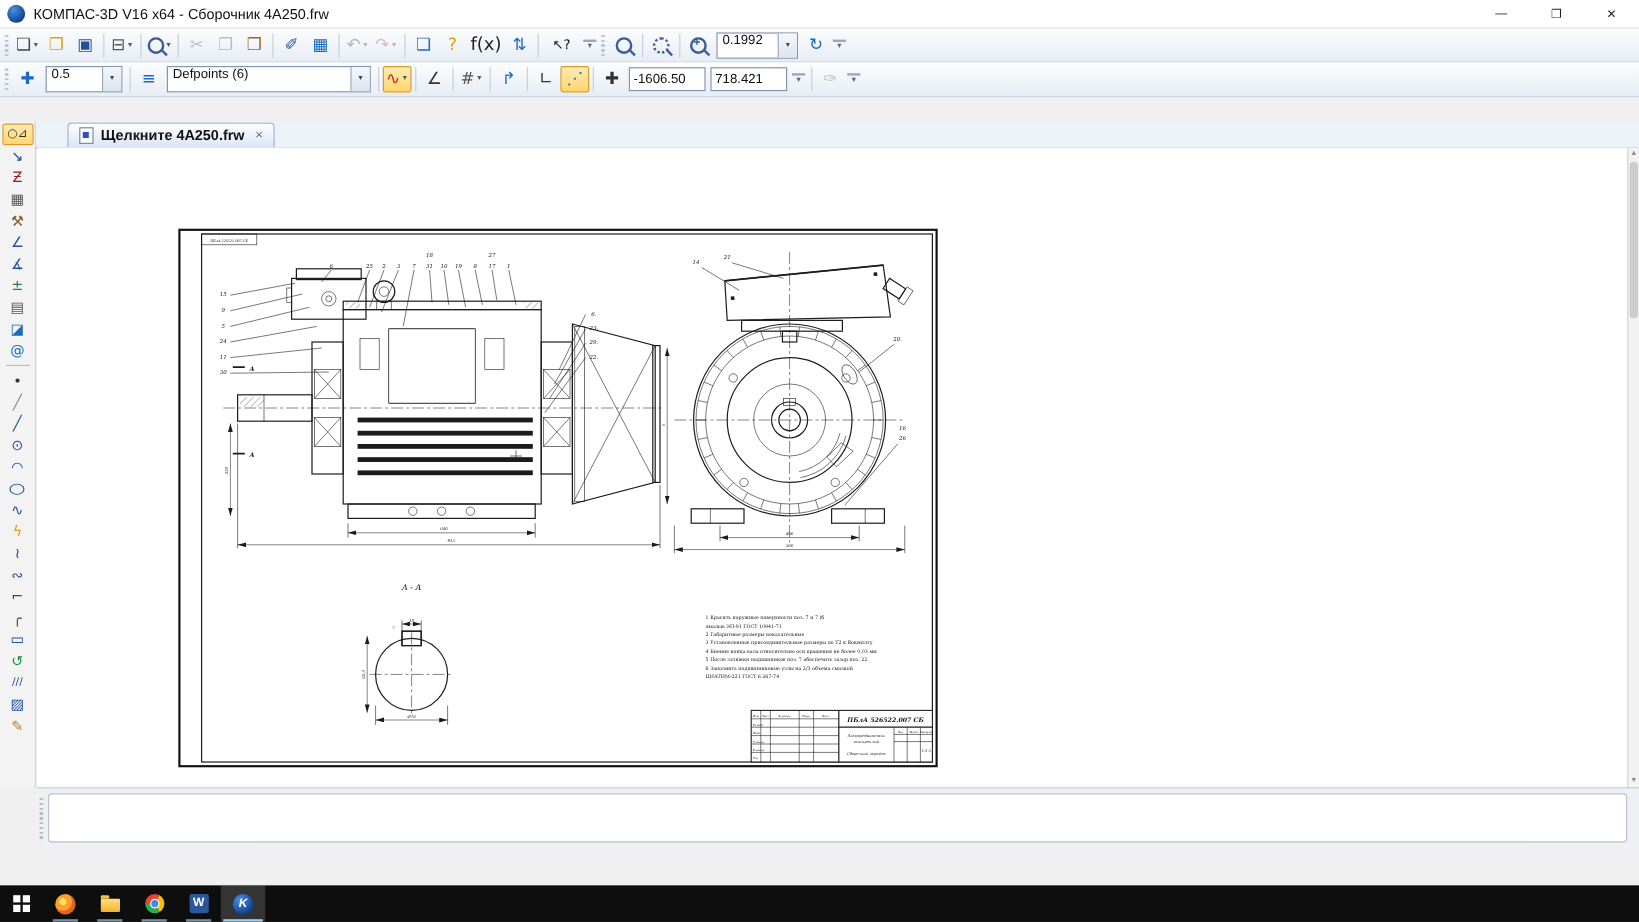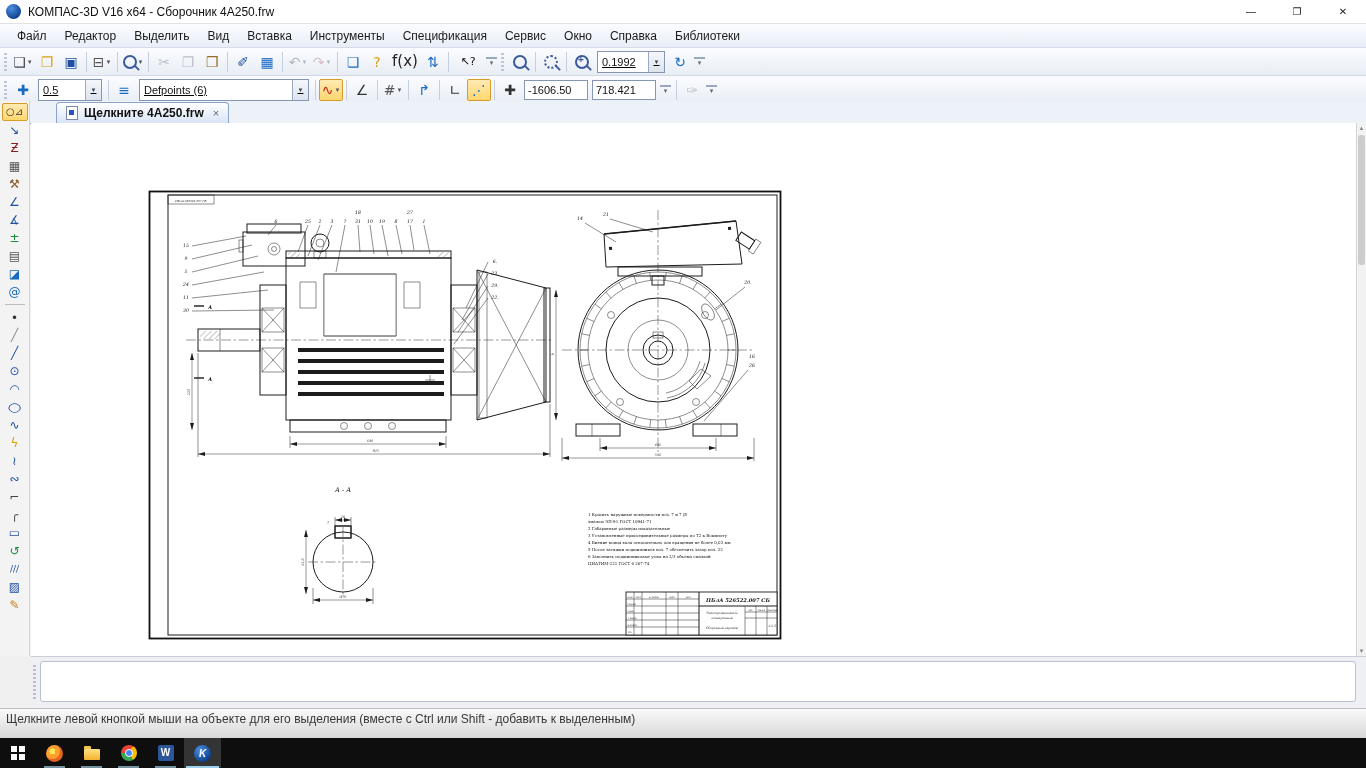--- a/index.html
+++ b/index.html
@@ -29,21 +29,21 @@
   .tbtn.hl{background:linear-gradient(#ffeab2,#ffd76e);border:1px solid #d89c28;border-radius:2px;}
   .tbtn.dis{opacity:.4;}
   .tbtn .g{font-size:14px;line-height:1;font-family:"DejaVu Sans","DejaVu Sans Mono",sans-serif;}
   .tbtn .dd{font-size:6px;color:#556;margin-left:1px;}
   .tsep{width:1px;height:20px;background:#c6cfdd;margin:0 3px;flex:0 0 auto;}
   .ovf{width:11px;font-size:7px;color:#667;text-align:center;border-top:2px solid #9aa8be;margin:0 2px;line-height:8px;}
   .mag{width:10px;height:10px;border:2px solid #3a5a9c;border-radius:50%;position:relative;display:inline-block;}
   .mag::after{content:"";position:absolute;width:6px;height:2px;background:#3a5a9c;right:-5px;bottom:-2px;transform:rotate(45deg);}
   .mag.plus::before{content:"+";position:absolute;left:1px;top:-3px;font-size:10px;font-weight:bold;color:#3a5a9c;}
   .mag.dash{border-style:dotted;}
-  .combo{height:20px;background:#fff;border:1px solid #8496b2;display:flex;align-items:center;margin:0 3px;text-decoration:underline;}
+  .combo{height:20px;background:#fff;border:1px solid #8496b2;display:flex;align-items:flex-start;margin:0 3px;}
   .combo .cval{font-size:11px;padding:0 4px;flex:1;white-space:nowrap;overflow:hidden;color:#111;}
   .combo .cbtn{width:15px;height:100%;background:linear-gradient(#f5f7fb,#dde4ee);border-left:1px solid #9aa8c0;font-size:6px;display:flex;align-items:center;justify-content:center;color:#445;}
   .cfield{width:56px;height:18px;background:#fff;border:1px solid #8496b2;font-size:11px;display:flex;align-items:center;padding:0 3px;margin:0 2px;overflow:hidden;color:#111;}
 
   
   .tabrow{position:absolute;left:30px;right:0;top:101px;height:22px;background:#edf1f8;border-bottom:1px solid #7e99c0;display:flex;align-items:flex-end;}
   .tab{display:flex;align-items:center;height:20px;background:linear-gradient(#ffffff,#d8e4f6);border:1px solid #8ba3c7;border-bottom:none;border-radius:4px 4px 0 0;padding:0 9px;margin-left:26px;font-weight:bold;font-size:12px;color:#111;}
   .docicon{width:10px;height:12px;background:#fff;border:1px solid #7a8aa8;margin-right:6px;position:relative;}
   .docicon::before{content:"";position:absolute;left:2px;top:3px;width:5px;height:5px;background:#2a52c0;}
   .tabclose{margin-left:9px;color:#667;font-size:11px;font-weight:normal;}
@@ -130,33 +130,20 @@
   <div class="titlebar">
     <span class="appicon"></span>
     <span class="title-text">КОМПАС-3D V16  x64 - Сборочник 4А250.frw</span>
     <div class="winbtns">
       <span class="winbtn">—</span>
       <span class="winbtn">❐</span>
       <span class="winbtn">✕</span>
     </div>
   </div>
 
-  <div class="menubar">
-    <span class="menu-item">Файл</span>
-    <span class="menu-item">Редактор</span>
-    <span class="menu-item">Выделить</span>
-    <span class="menu-item">Вид</span>
-    <span class="menu-item">Вставка</span>
-    <span class="menu-item">Инструменты</span>
-    <span class="menu-item">Спецификация</span>
-    <span class="menu-item">Сервис</span>
-    <span class="menu-item">Окно</span>
-    <span class="menu-item">Справка</span>
-    <span class="menu-item">Библиотеки</span>
-  </div>
 
   <div class="toolbar">
     <span class="grip"></span>
     <span class="tgroup" id="tb1a">
         <button class="tbtn">
           <span class="g" style="color: rgb(68, 68, 85);">❏</span>
           <span class="dd">▼</span>
         </button>
         <button class="tbtn">
           <span class="g" style="color: rgb(216, 160, 24);">❐</span>
@@ -728,23 +715,20 @@
     <span class="varr" style="top:0">▲</span>
     <span class="vthumb"></span>
     <span class="varr" style="bottom:0">▼</span>
   </div>
 
   <div class="propbar">
     <span class="propgrip"></span>
     <div class="propinner"></div>
   </div>
 
-  <div class="statusbar">
-    <span>Щелкните левой кнопкой мыши на объекте для его выделения (вместе с Ctrl или Shift - добавить к выделенным)</span>
-  </div>
 </div>
 
 <div class="taskbar">
   <div style="display:flex;height:100%" id="taskbar-items">
       <div class="tb-item startbtn">
         <span class="ic ic-start"></span>
       </div>
       <div class="tb-item">
         <span class="ic ic-firefox"></span>
         <span class="runline"></span>

